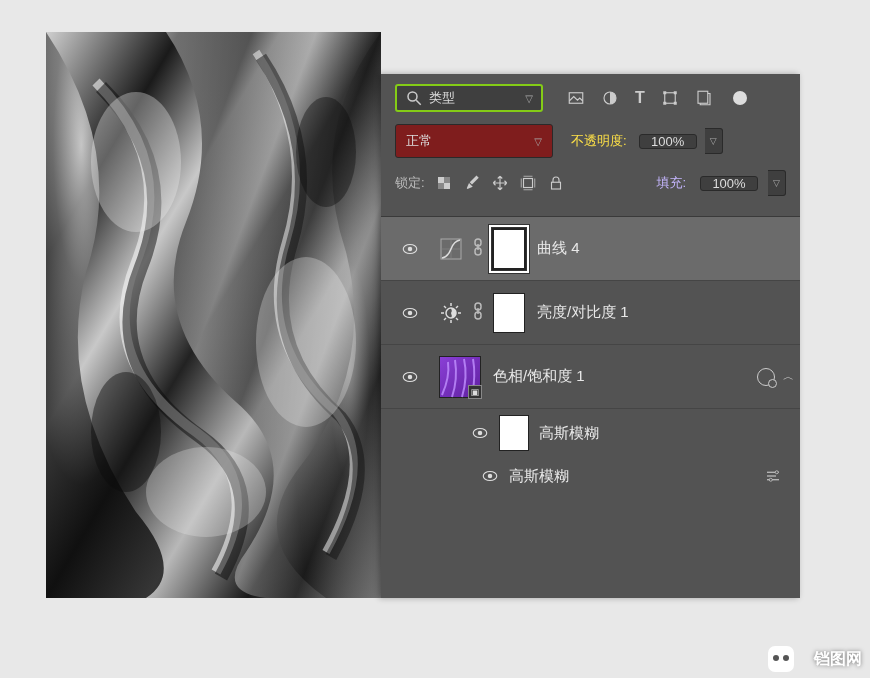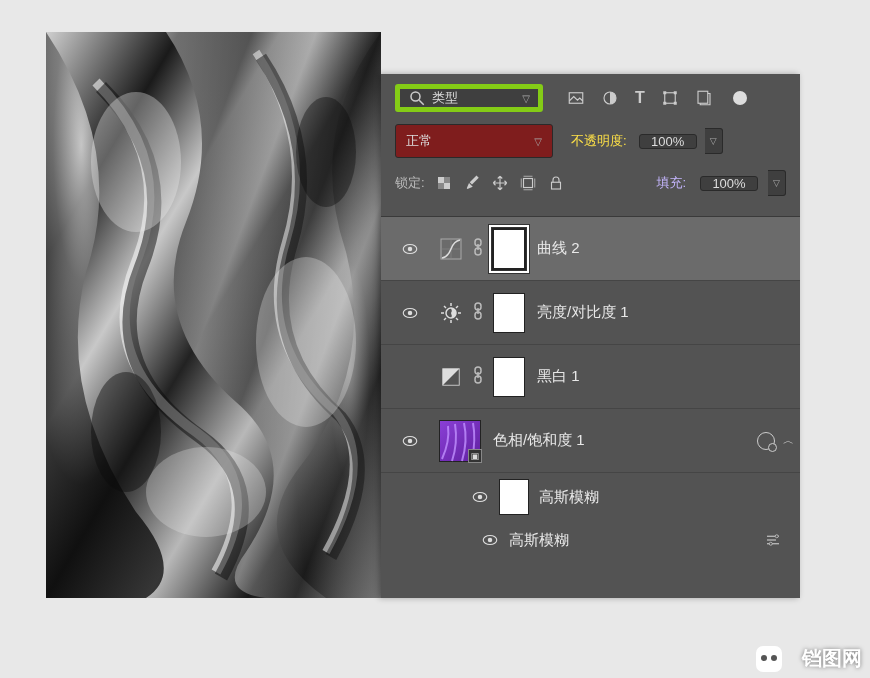--- a/index.html
+++ b/index.html
@@ -36,21 +36,21 @@
     box-shadow: -2px 0 6px rgba(0,0,0,0.3);
   }
   .filter-row {
     display: flex;
     align-items: center;
     padding: 10px 14px 8px 14px;
     gap: 6px;
   }
   .filter-select {
     background: #3f3f3f;
-    border: 5px solid #84cc16;
+    border: 2px solid #84cc16;
     border-radius: 3px;
     height: 28px;
     display: flex;
     align-items: center;
     padding: 0 8px;
     gap: 6px;
     width: 148px;
     color: #ddd;
   }
   .filter-select .chev { margin-left: auto; font-size: 10px; color: #aaa; }
@@ -206,21 +206,21 @@
     margin-right: 18px;
   }
   .watermark {
     position: absolute;
     right: 8px;
     bottom: 6px;
     display: flex;
     align-items: center;
     gap: 20px;
     color: #fff;
-    font-size: 20px;
+    font-size: 16px;
     font-weight: bold;
     text-shadow: 0 0 4px rgba(0,0,0,0.5);
   }
   .wm-icon {
     width: 26px; height: 26px; border-radius: 7px;
     background: #fff; position: relative;
   }
   .wm-icon::before, .wm-icon::after {
     content: ''; position: absolute; width: 6px; height: 6px;
     background: #555; border-radius: 50%; top: 9px;
@@ -371,21 +371,21 @@
           </svg>
       </div>
       <span class="link-icon">
         <svg width="14" height="18" viewBox="0 0 14 18">
             <rect x="4" y="1" width="6" height="7" rx="3" stroke="#bbb" stroke-width="1.5" fill="none"></rect>
             <rect x="4" y="10" width="6" height="7" rx="3" stroke="#bbb" stroke-width="1.5" fill="none"></rect>
             <line x1="7" y1="6" x2="7" y2="12" stroke="#bbb" stroke-width="1.5"></line>
           </svg>
       </span>
       <div class="mask framed"></div>
-      <span class="layer-name">曲线 2</span>
+      <span class="layer-name">曲线 4</span>
     </div>
 
     <div class="layer-row">
       <div class="eye-col">
           <svg class="sicon" viewBox="0 0 24 24">
             <ellipse cx="12" cy="12" rx="9" ry="6" stroke="#ddd" stroke-width="1.5" fill="none"></ellipse>
             <circle cx="12" cy="12" r="3" fill="#ddd"></circle>
           </svg>
         </div>
       <div class="adj-icon">
@@ -408,38 +408,20 @@
         <svg width="14" height="18" viewBox="0 0 14 18">
             <rect x="4" y="1" width="6" height="7" rx="3" stroke="#bbb" stroke-width="1.5" fill="none"></rect>
             <rect x="4" y="10" width="6" height="7" rx="3" stroke="#bbb" stroke-width="1.5" fill="none"></rect>
             <line x1="7" y1="6" x2="7" y2="12" stroke="#bbb" stroke-width="1.5"></line>
           </svg>
       </span>
       <div class="mask"></div>
       <span class="layer-name">亮度/对比度 1</span>
     </div>
 
-    <div class="layer-row">
-      <div class="eye-col"></div>
-      <div class="adj-icon">
-        <svg width="22" height="22" viewBox="0 0 24 24">
-            <rect x="3" y="3" width="18" height="18" stroke="#ccc" fill="none"></rect>
-            <path d="M3,3 L21,3 L3,21 Z" fill="#ddd"></path>
-          </svg>
-      </div>
-      <span class="link-icon">
-        <svg width="14" height="18" viewBox="0 0 14 18">
-            <rect x="4" y="1" width="6" height="7" rx="3" stroke="#bbb" stroke-width="1.5" fill="none"></rect>
-            <rect x="4" y="10" width="6" height="7" rx="3" stroke="#bbb" stroke-width="1.5" fill="none"></rect>
-            <line x1="7" y1="6" x2="7" y2="12" stroke="#bbb" stroke-width="1.5"></line>
-          </svg>
-      </span>
-      <div class="mask"></div>
-      <span class="layer-name">黑白 1</span>
-    </div>
 
     <div class="layer-row">
       <div class="eye-col">
           <svg class="sicon" viewBox="0 0 24 24">
             <ellipse cx="12" cy="12" rx="9" ry="6" stroke="#ddd" stroke-width="1.5" fill="none"></ellipse>
             <circle cx="12" cy="12" r="3" fill="#ddd"></circle>
           </svg>
         </div>
       <div class="smart-thumb">
         <svg width="42" height="42" viewBox="0 0 42 42" style="position:absolute;top:0;left:0">

